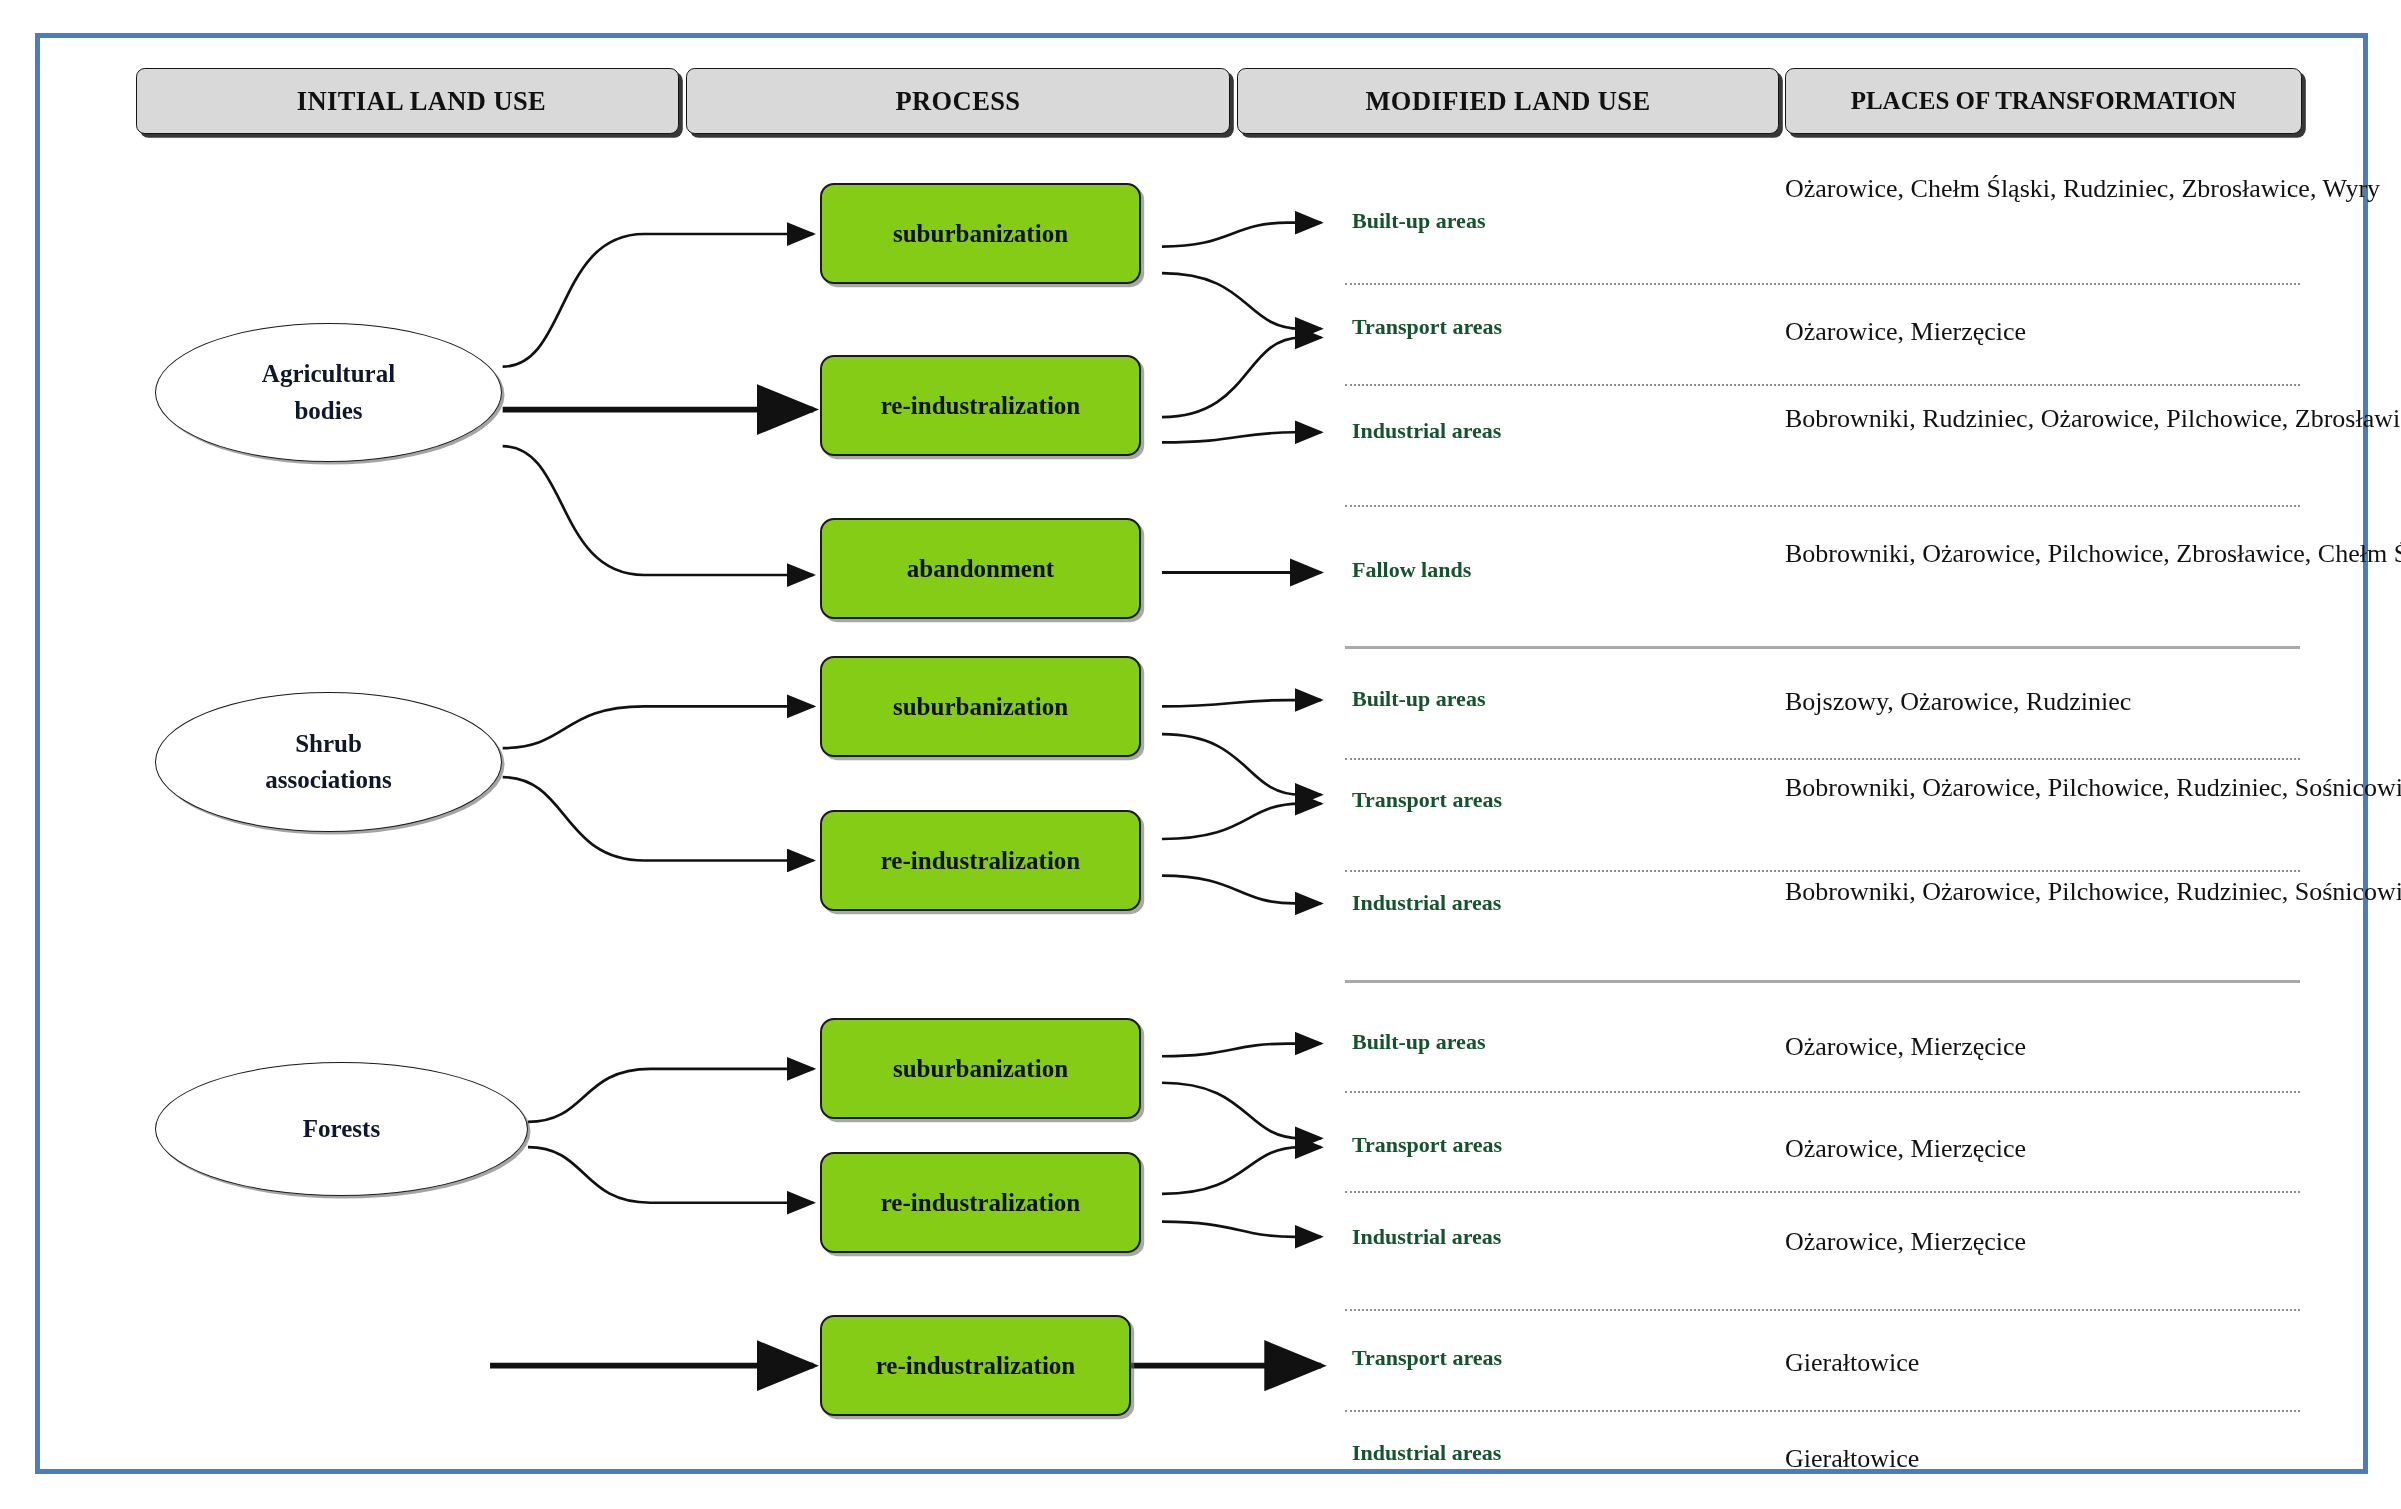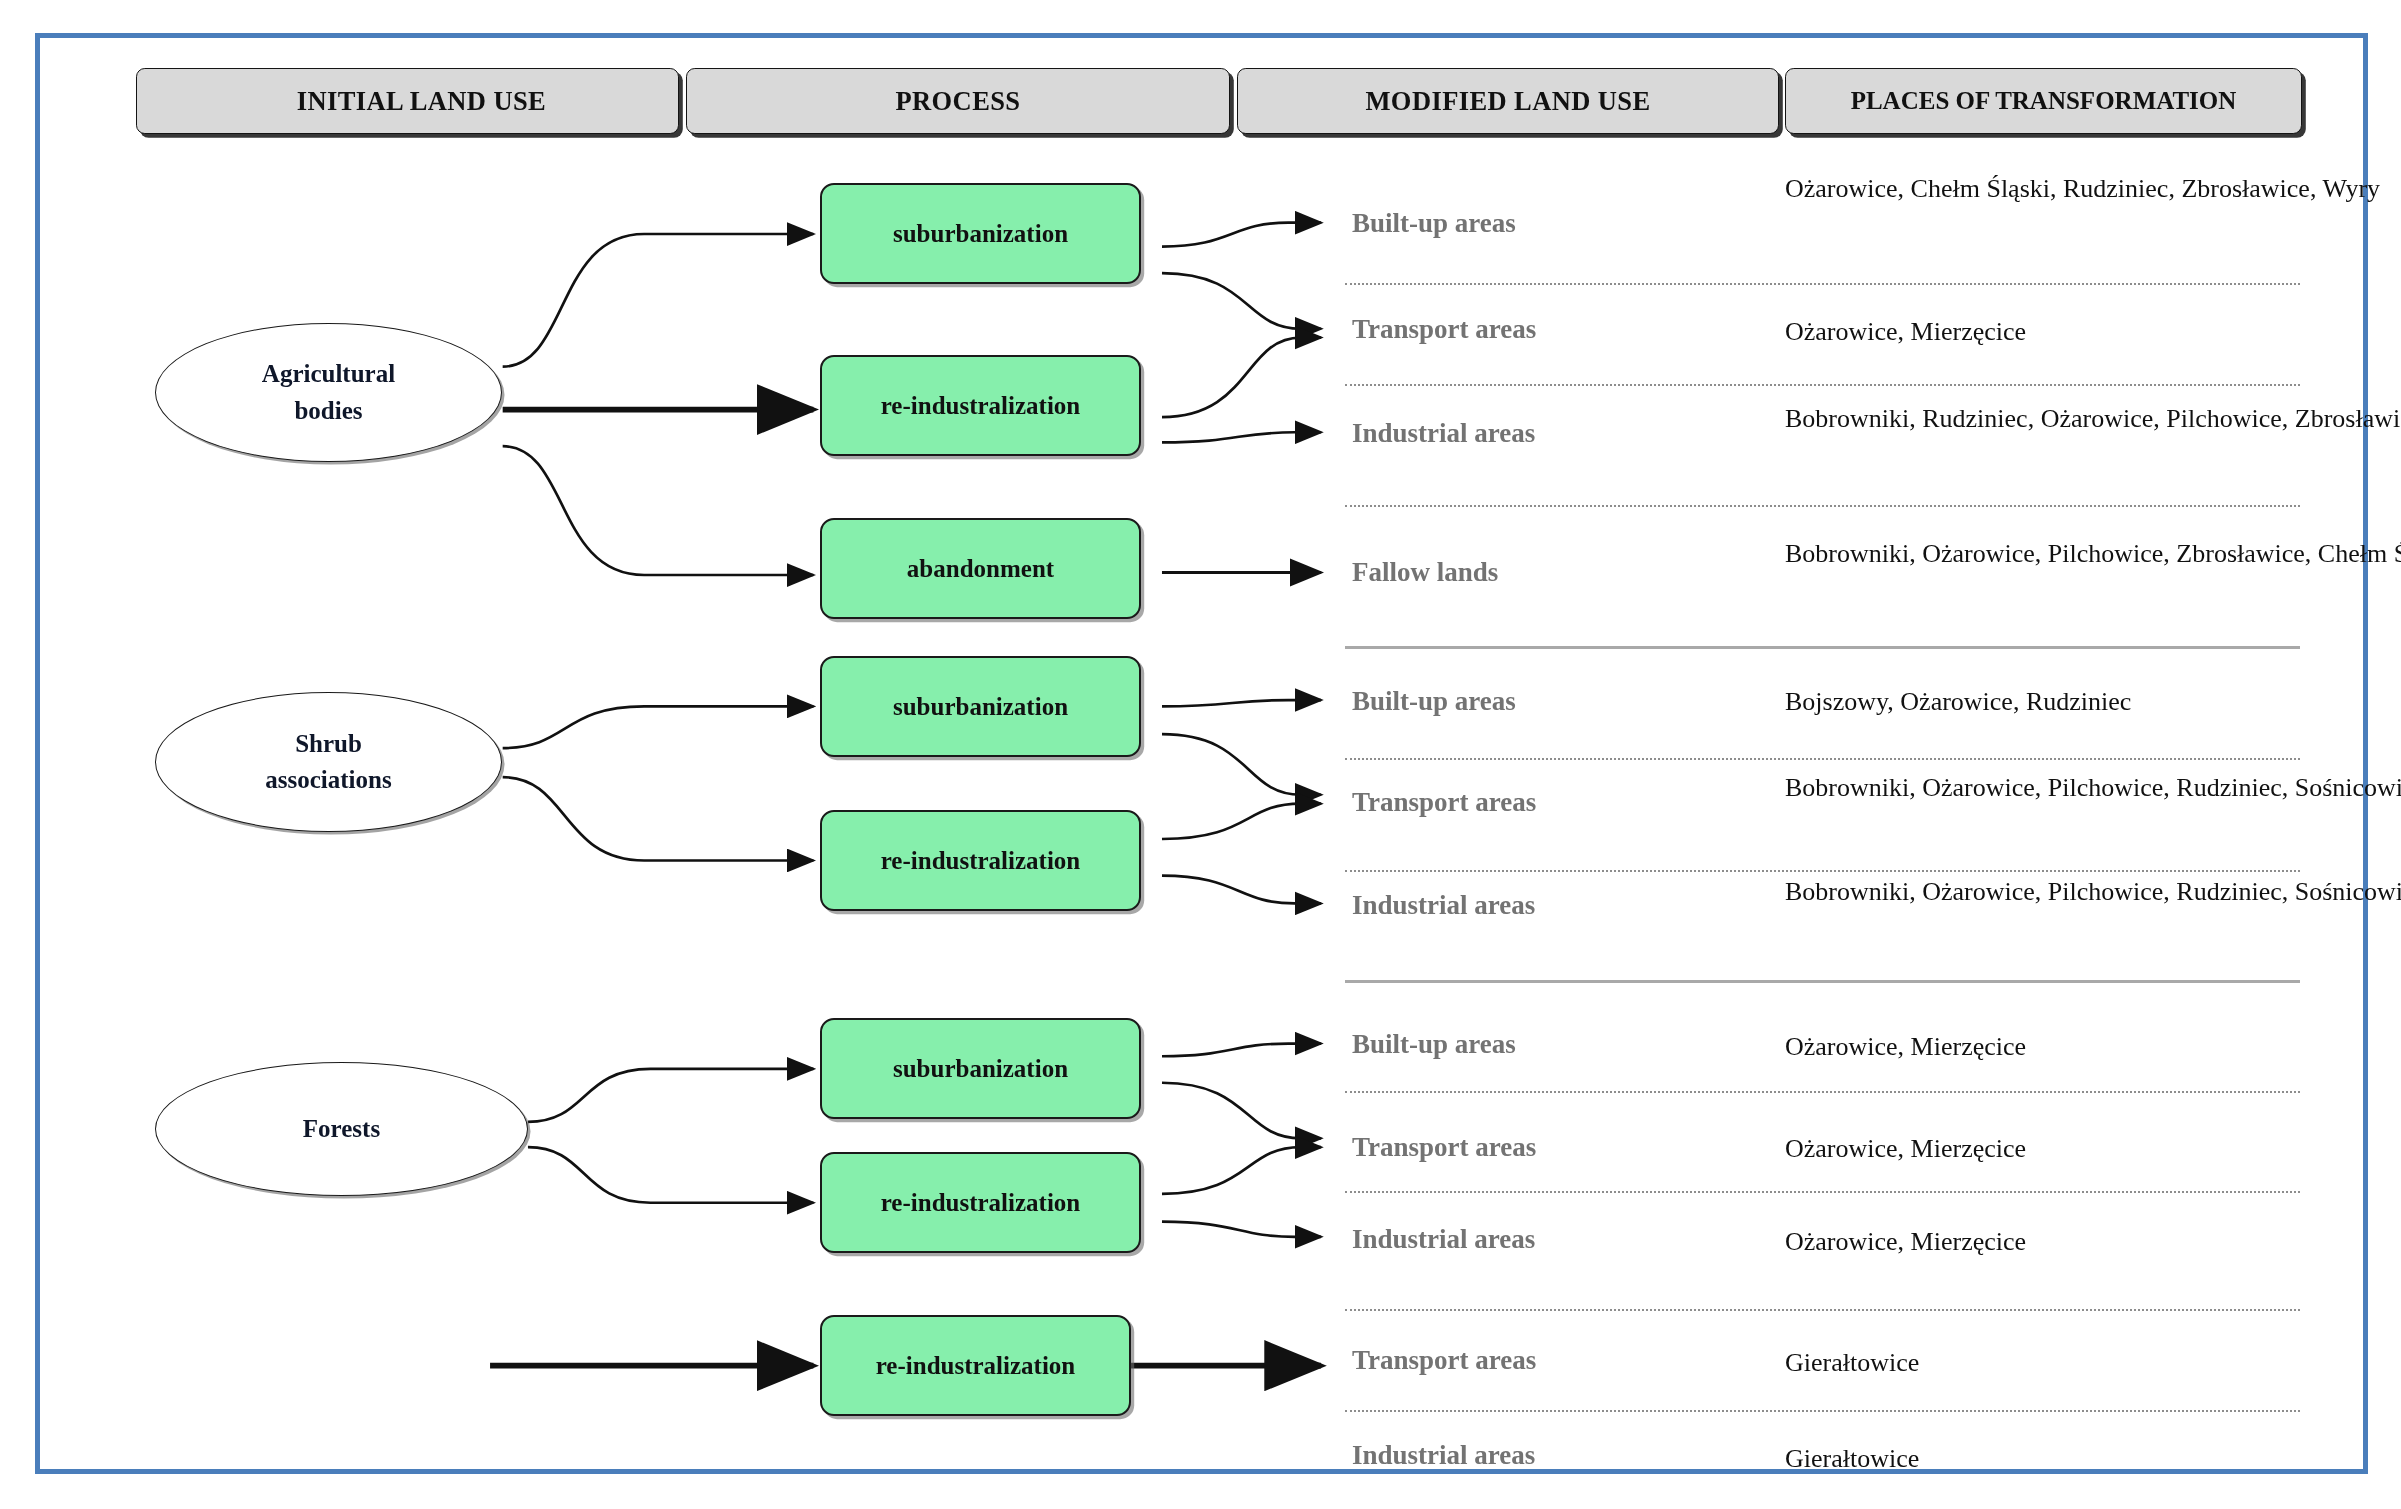--- a/index.html
+++ b/index.html
@@ -30,29 +30,29 @@
     position:absolute;border:1.9px solid #1a1a1a;border-radius:50%;
     background:#fff;box-shadow:2.5px 2.5px 0 rgba(90,90,90,.55);
     display:flex;align-items:center;justify-content:center;text-align:center;
     font-weight:bold;font-size:25px;color:#0f172a;line-height:1.45;
     box-sizing:border-box;
   }
 
   
   .proc{
     position:absolute;border:2.2px solid #1a1a1a;border-radius:14px;
-    background:#86efac;box-shadow:3.2px 3.2px 0 rgba(110,110,110,.6);
+    background:#84cc16;box-shadow:3.2px 3.2px 0 rgba(110,110,110,.6);
     display:flex;align-items:center;justify-content:center;
     font-weight:bold;font-size:25px;color:#111;white-space:nowrap;
     box-sizing:border-box;
   }
 
   
   .mlu{
-    position:absolute;font-weight:bold;font-size:27px;color:#737373;
+    position:absolute;font-weight:bold;font-size:22px;color:#14532d;
     white-space:nowrap;line-height:1.25;
   }
   .place{
     position:absolute;font-weight:normal;font-size:26px;color:#111;
     line-height:1.5;width:922px;
   }
 
   
   .dotsep{
     position:absolute;height:0;border-top:2.5px dotted #8d8d8d;

